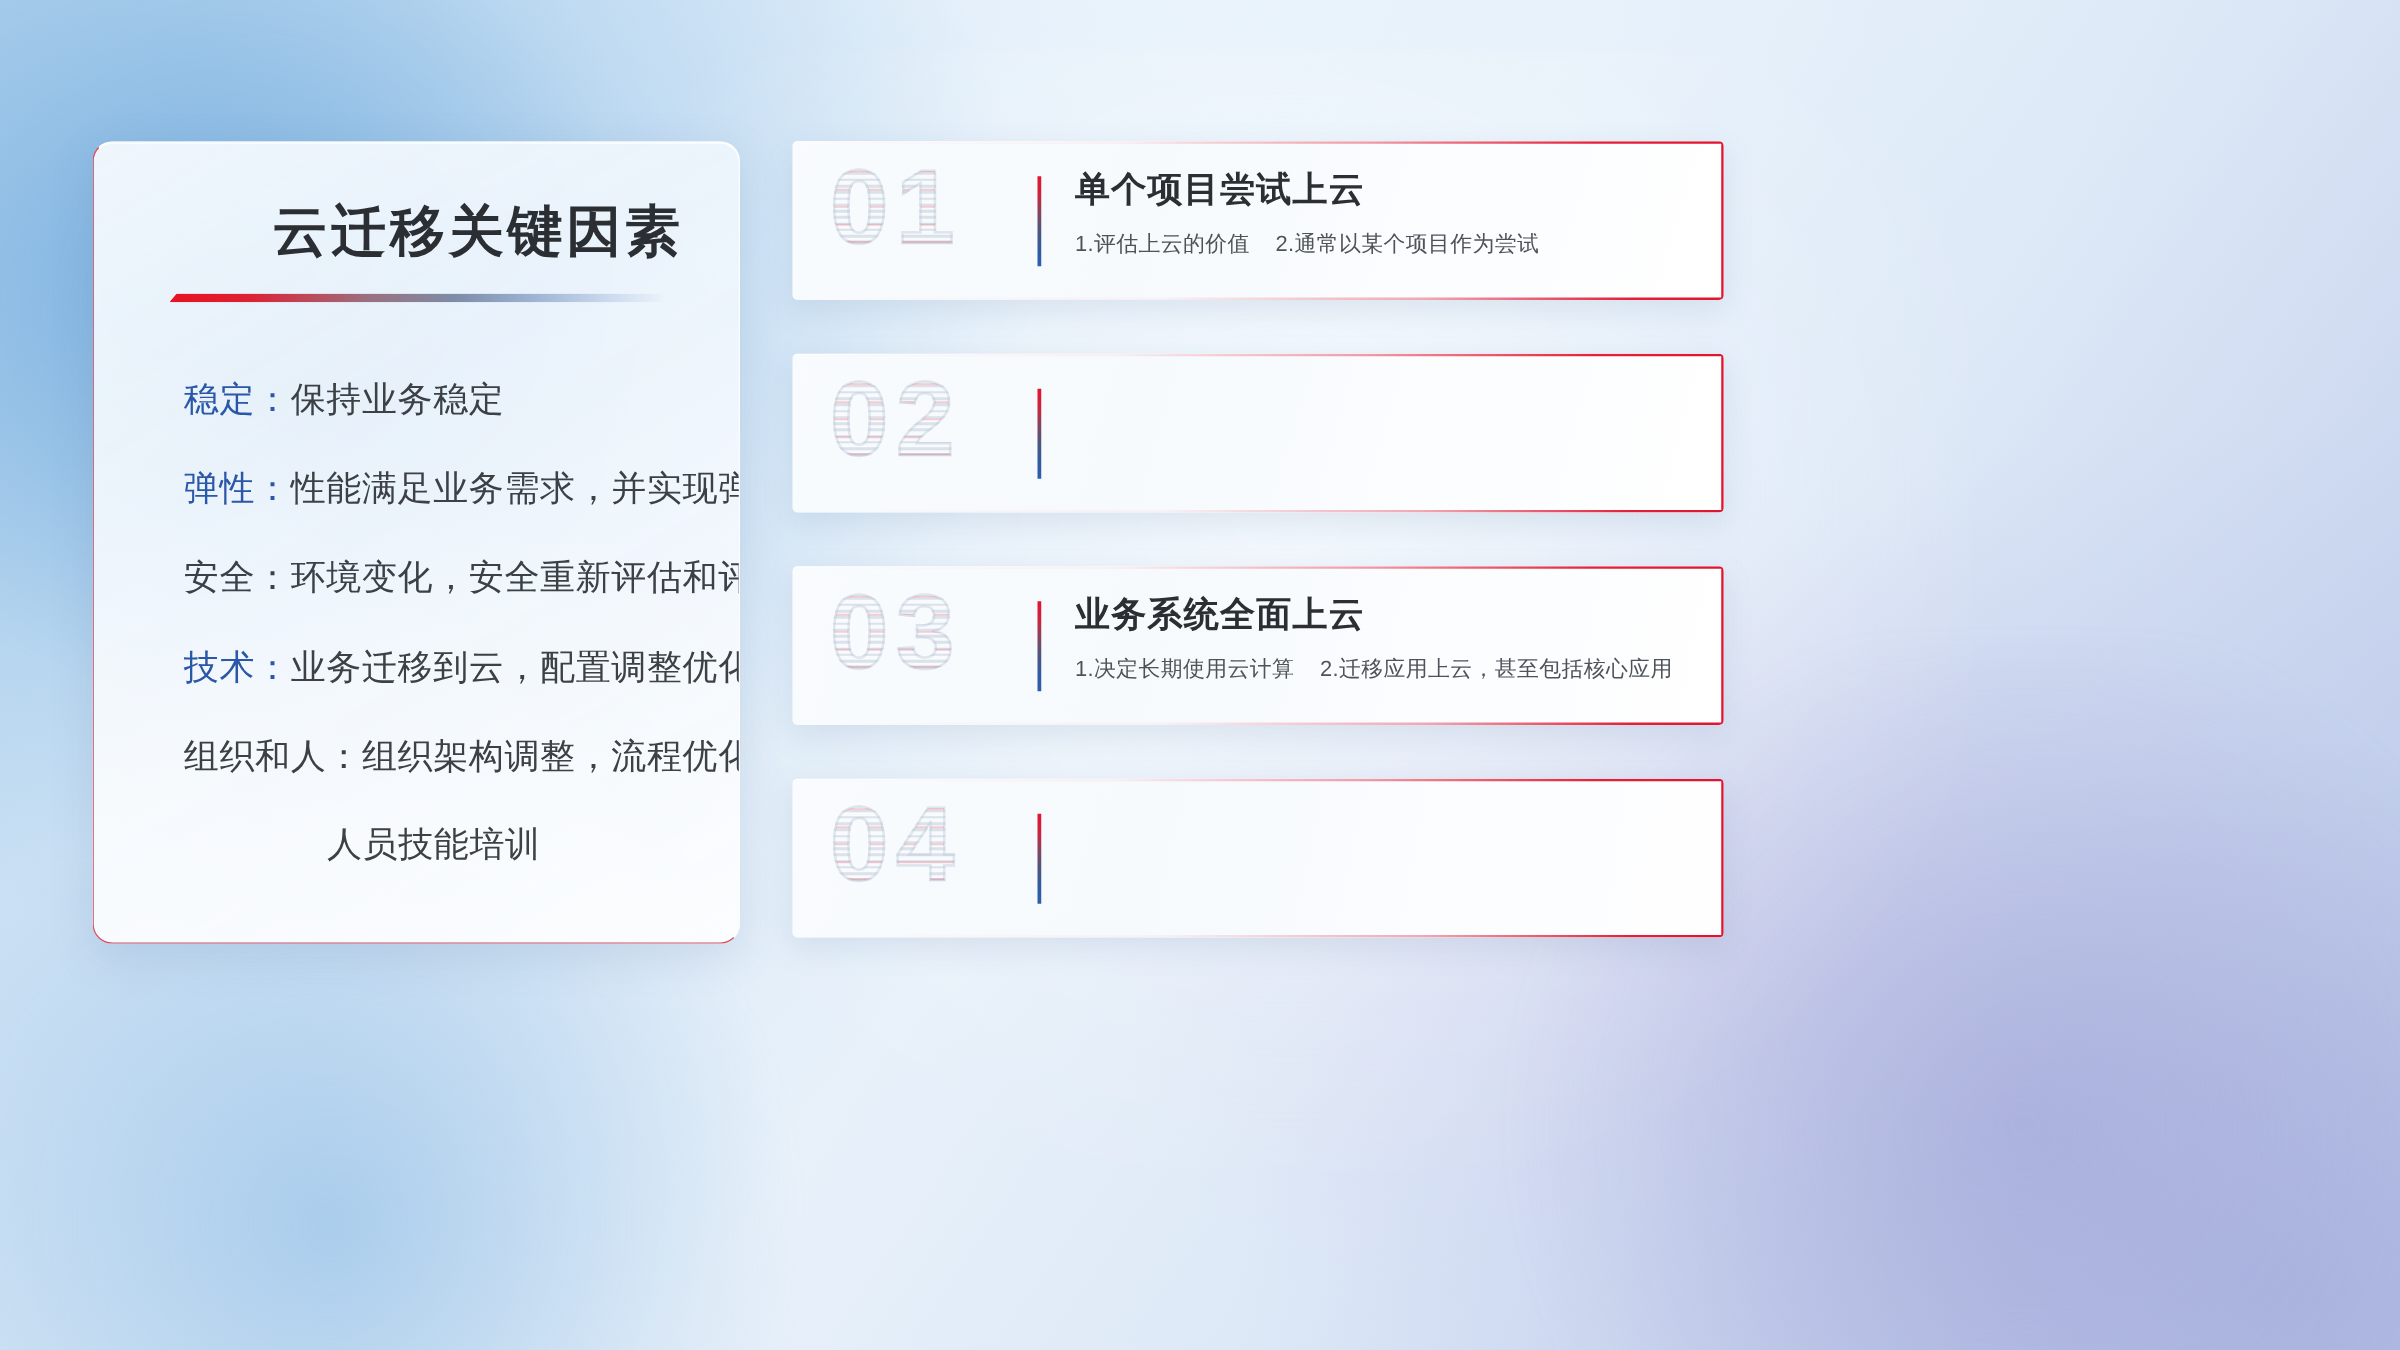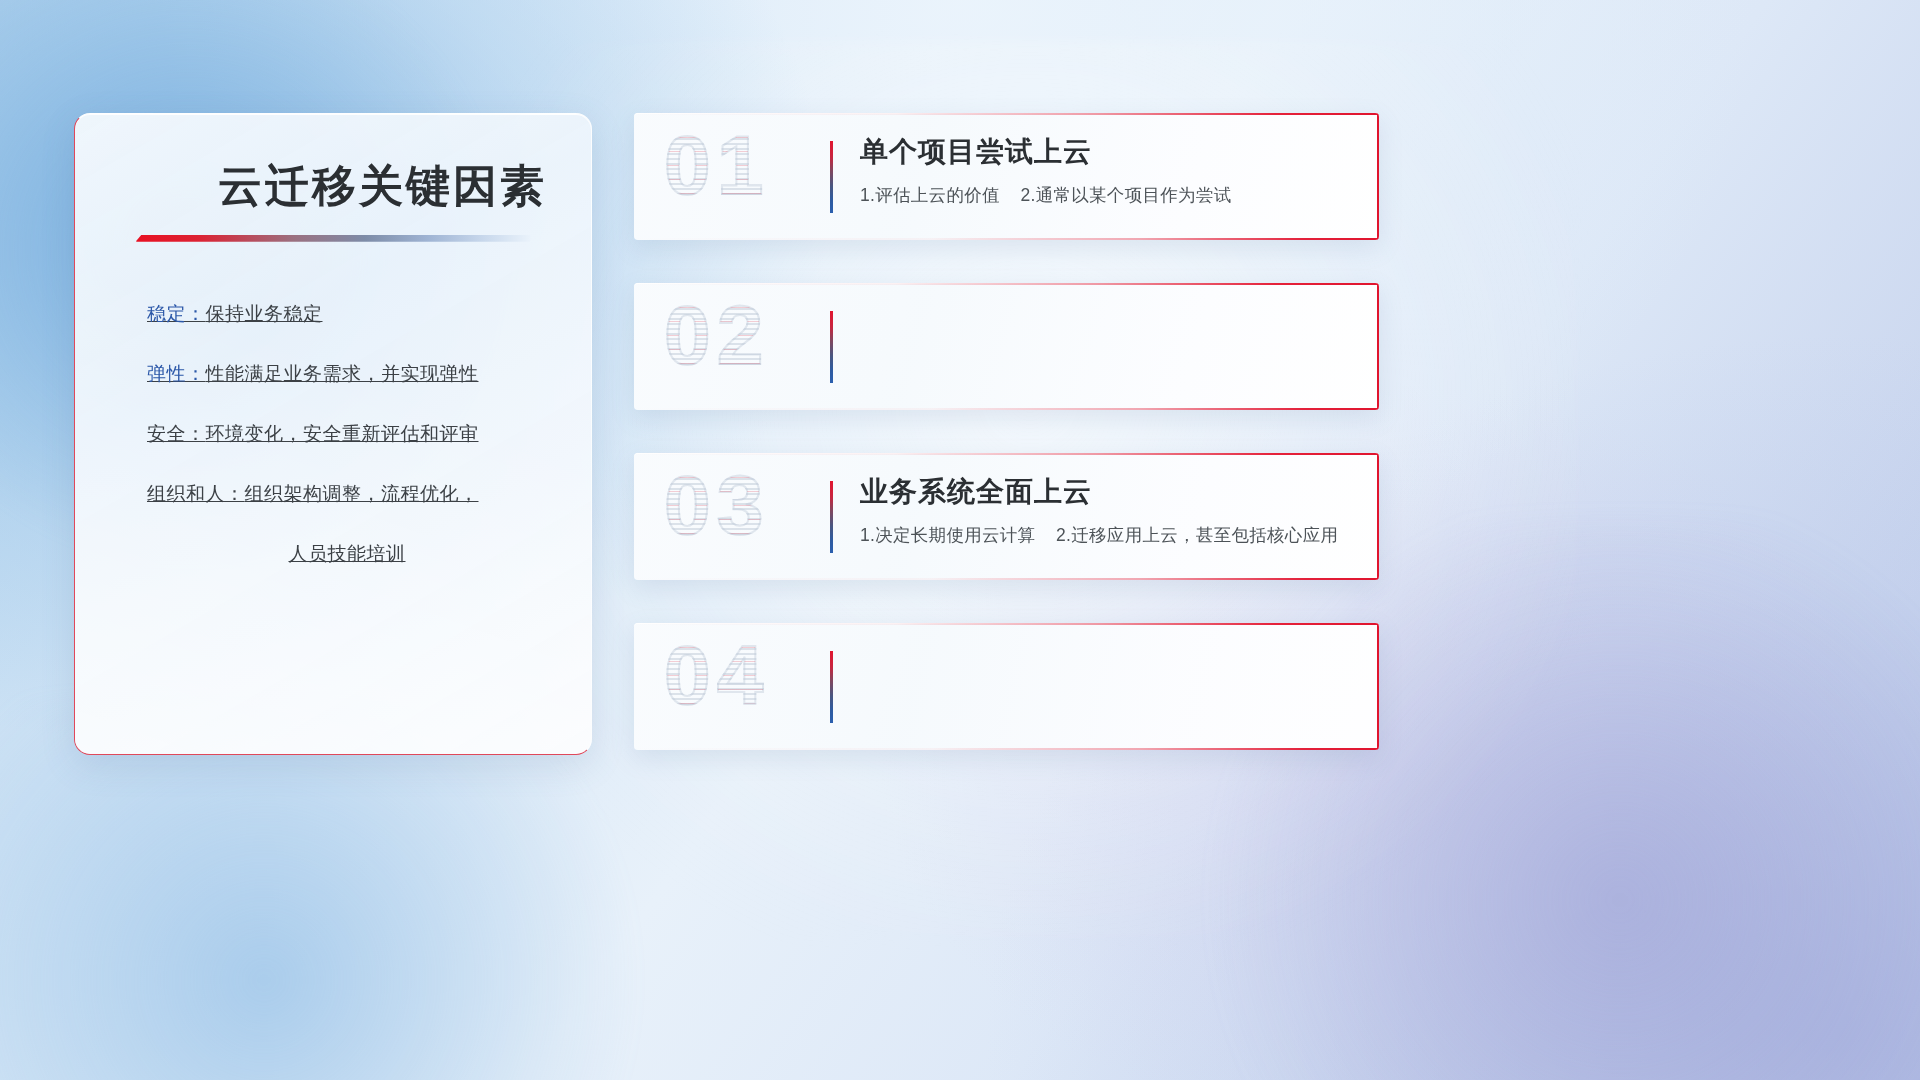--- a/index.html
+++ b/index.html
@@ -66,22 +66,22 @@
   }
   .title-rule {
     margin: 22px auto 0 auto; width:395px; height:7px;
     background: linear-gradient(90deg, #e81123 0%, #dc2233 16%, #9a7080 40%, #7d8ca8 58%, #9fb4d4 74%, #c8d8ec 88%, rgba(230,240,250,0.25) 100%);
     clip-path: polygon(1.5% 0, 100% 0, 100% 100%, 0 100%);
     border-radius:1px;
   }
 
   .factor-list { margin-top:60px; padding-left:28px; }
   .factor-row {
-    font-size:19px; color:#3c4146; line-height:1.26;
-    margin-bottom:36px; letter-spacing:0.5px; white-space:nowrap;text-decoration:underline;
+    font-size:28px; color:#3c4146; line-height:1.26;
+    margin-bottom:36px; letter-spacing:0.5px; white-space:nowrap;
   }
   .factor-row:last-child { margin-bottom:0;text-align:center; }
   .factor-label { color:#2b57a8; }
   .factor-label.neutral { color:#3c4146; }
 
   
   .steps { position:absolute; left:634px; top:113px; width:866px; }
   .step-card {
     position:relative; width:745px; height:127px; margin-bottom:43px;
     border-radius:4px; overflow:hidden;
@@ -158,20 +158,23 @@
       </div>
 
       <div class="factor-row">
         <span class="factor-label">弹性：</span><span>性能满足业务需求，并实现弹性</span>
       </div>
 
       <div class="factor-row">
         <span class="factor-label neutral">安全：</span><span>环境变化，安全重新评估和评审</span>
       </div>
 
+      <div class="factor-row">
+        <span class="factor-label">技术：</span><span>业务迁移到云，配置调整优化</span>
+      </div>
 
       <div class="factor-row">
         <span class="factor-label neutral">组织和人：</span><span>组织架构调整，流程优化，</span>
       </div>
 
       <div class="factor-row">
         <span class="factor-label neutral"></span><span>人员技能培训</span>
       </div>
 
     </div>

